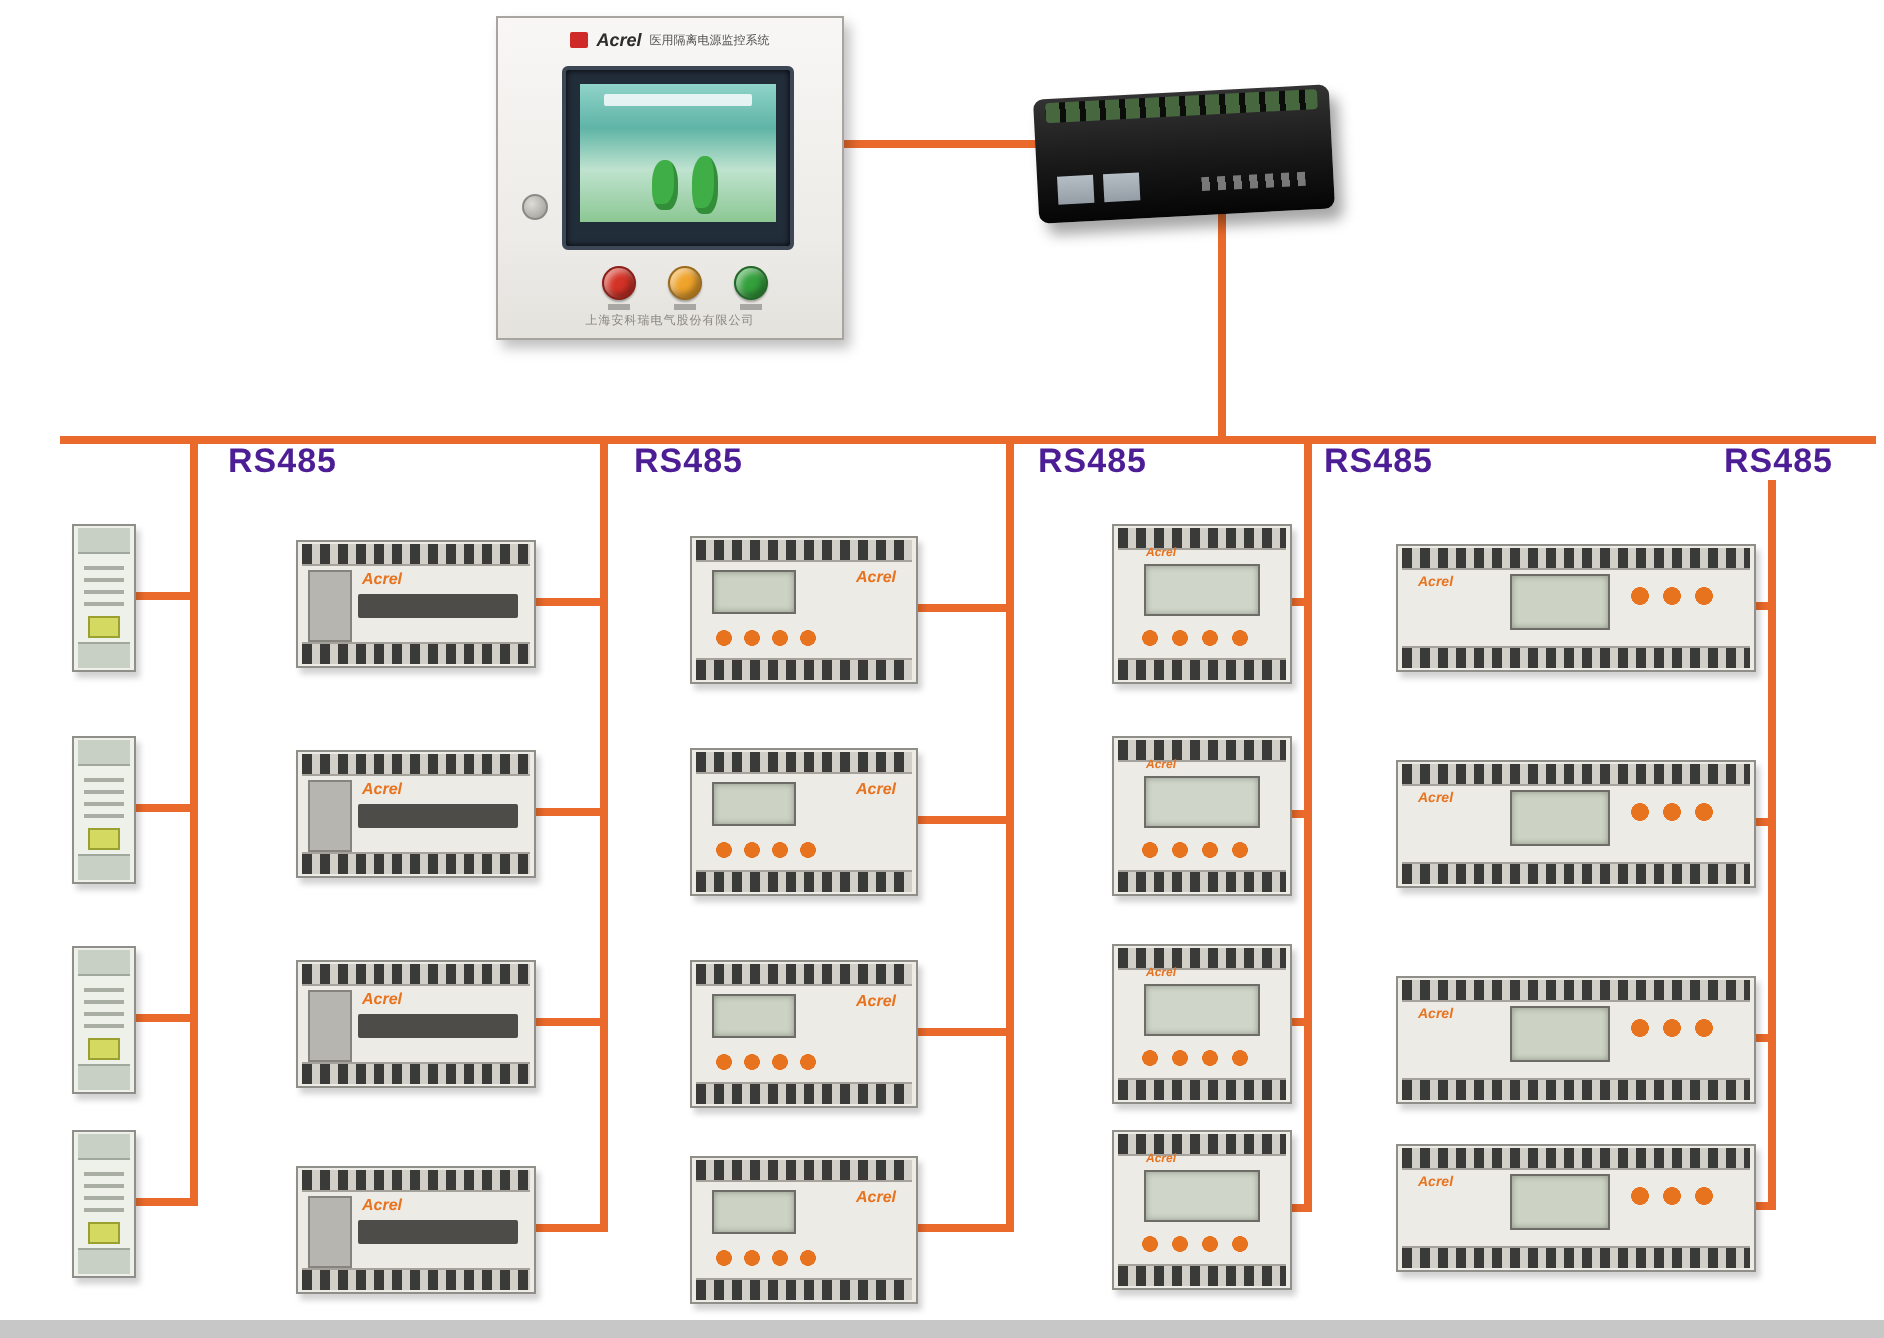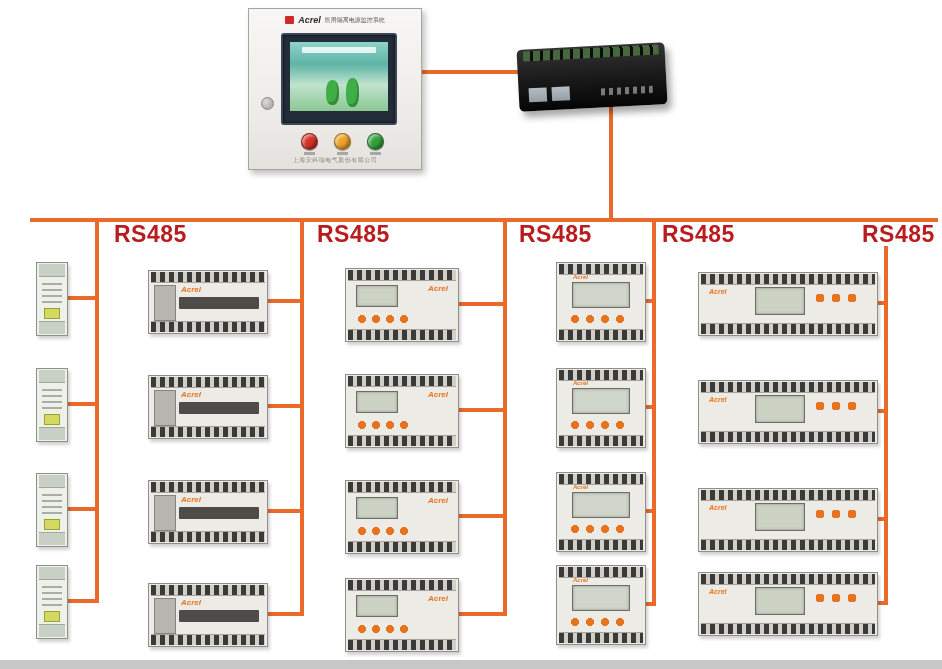--- a/index.html
+++ b/index.html
@@ -5,21 +5,21 @@
   html,body{margin:0;padding:0;background:#fff;}
   #stage{
     position:relative;width:942px;height:669px;background:#fff;overflow:hidden;
     font-family:"Liberation Sans",sans-serif;
   }
   
   .wire{position:absolute;background:#ea6a2b;z-index:1;}
   
   .rslabel{
     position:absolute;top:222px;z-index:5;background:#fff;padding:0 2px;
-    font-size:23px;font-weight:700;line-height:1.05;color:#b91c1c;letter-spacing:.5px;
+    font-size:17px;font-weight:700;line-height:1.05;color:#4c1d95;letter-spacing:.5px;
   }
   
   .panel{
     position:absolute;left:248px;top:8px;width:172px;height:160px;z-index:4;
     background:linear-gradient(180deg,#f8f7f5,#ecebe7 70%,#e4e2dd);
     border:1px solid #a8a5a0;box-shadow:3px 4px 6px rgba(0,0,0,.25);
   }
   .panel-logo{position:absolute;top:6px;left:0;right:0;display:flex;justify-content:center;align-items:center;gap:4px;}
   .logo-mark{display:inline-block;width:9px;height:8px;background:#cf2a27;border-radius:1px;}
   .logo-text{font-size:9px;font-weight:700;font-style:italic;color:#2e2c2a;}

